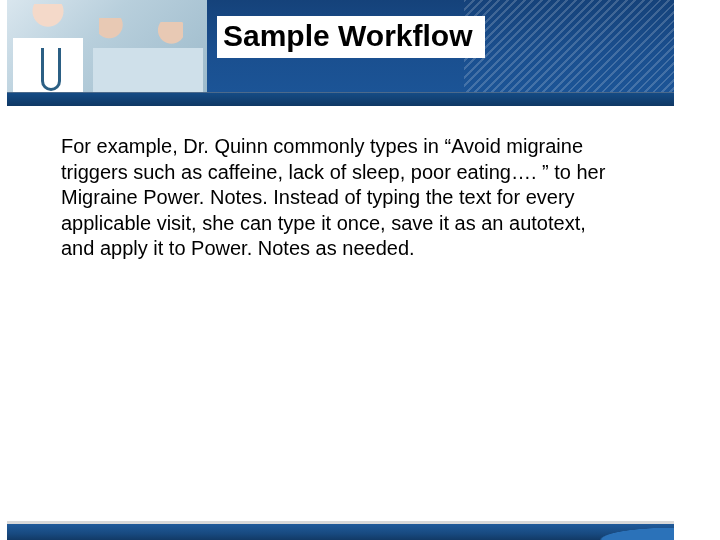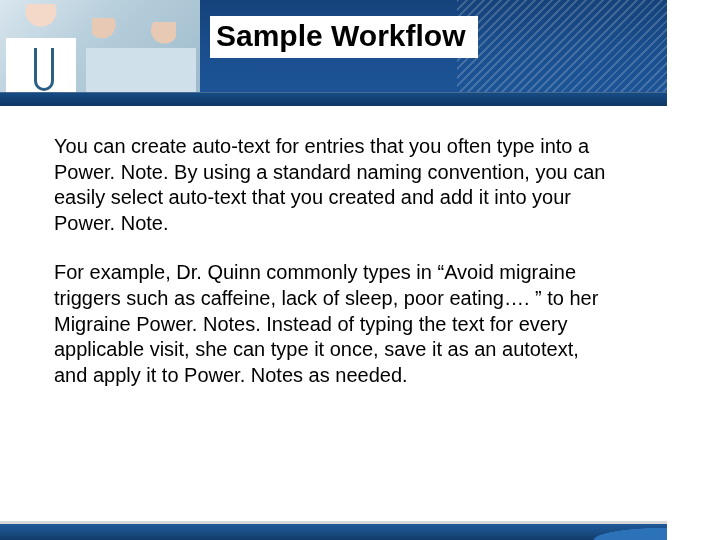--- a/index.html
+++ b/index.html
@@ -3,20 +3,21 @@
 <meta charset="utf-8">
 <style>
   * { margin: 0; padding: 0; box-sizing: border-box; }
   html, body { width: 720px; height: 540px; overflow: hidden; font-family: Arial, Helvetica, sans-serif; }
 
   .slide {
     position: relative;
     width: 667px;
     height: 540px;
     background: #fff;
+    margin-left: 7px;
   }
 
   
   .band {
     position: relative;
     width: 100%;
     height: 106px;
     background: linear-gradient(to bottom, #15427a 0%, #1a4f8f 50%, #1c5699 100%);
     overflow: hidden;
   }
@@ -110,21 +111,20 @@
     <div class="photo">
       <div class="doc"></div>
       <div class="pt"></div>
     </div>
     <div class="hatch"></div>
     <div class="sub-bar"></div>
     <div class="title">Sample Workflow</div>
   </div>
 
   <div class="body">
-    <p>You can create auto-text for entries that you often type into a Power. Note. By using a standard naming convention, you can easily select auto-text that you created and add it into your Power. Note.</p>
     <p>For example, Dr. Quinn commonly types in “Avoid migraine triggers such as caffeine, lack of sleep, poor eating…. ” to her Migraine Power. Notes. Instead of typing the text for every applicable visit, she can type it once, save it as an autotext, and apply it to Power. Notes as needed.</p>
   </div>
 
   <div class="footer-bar">
     <div class="swoosh"></div>
   </div>
 
 </div>
 
 </body></html>

